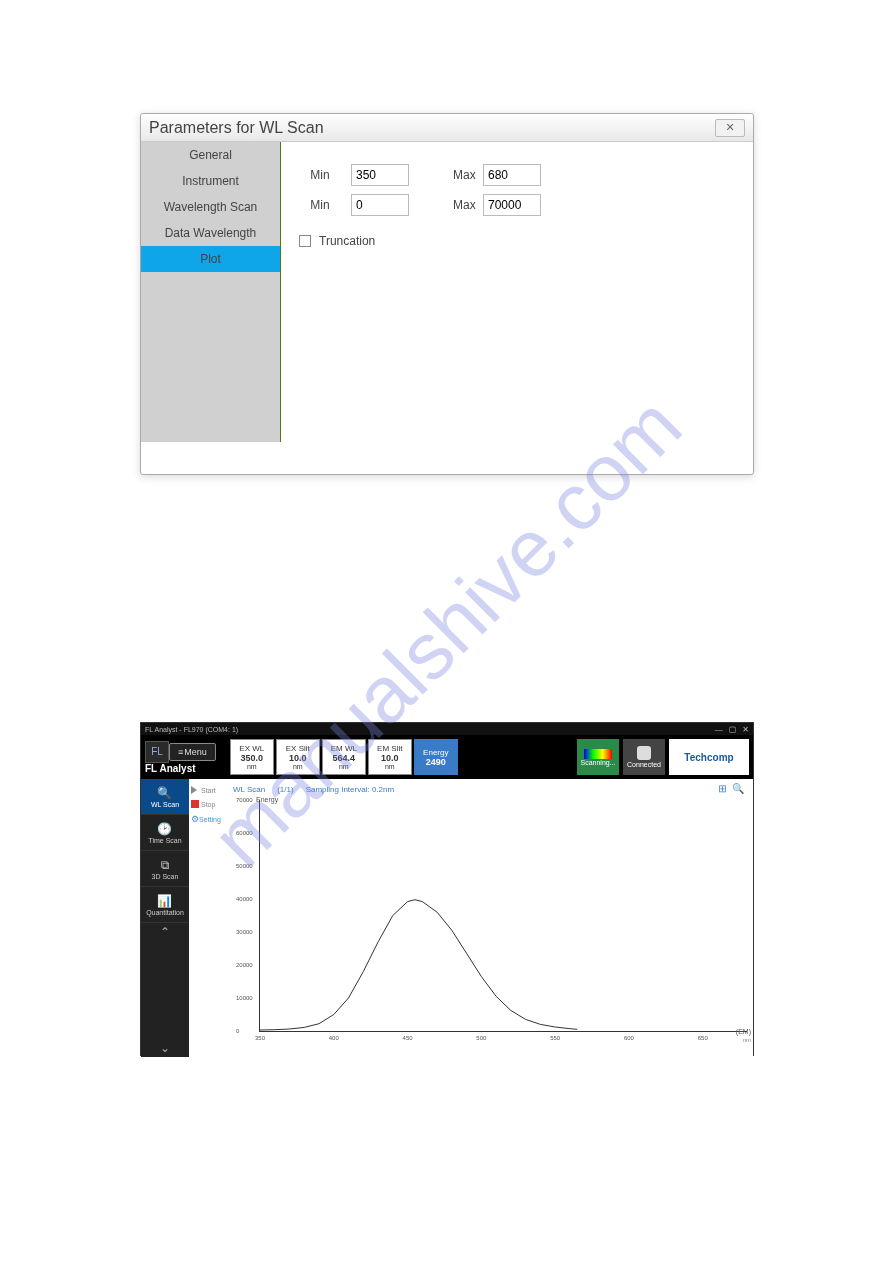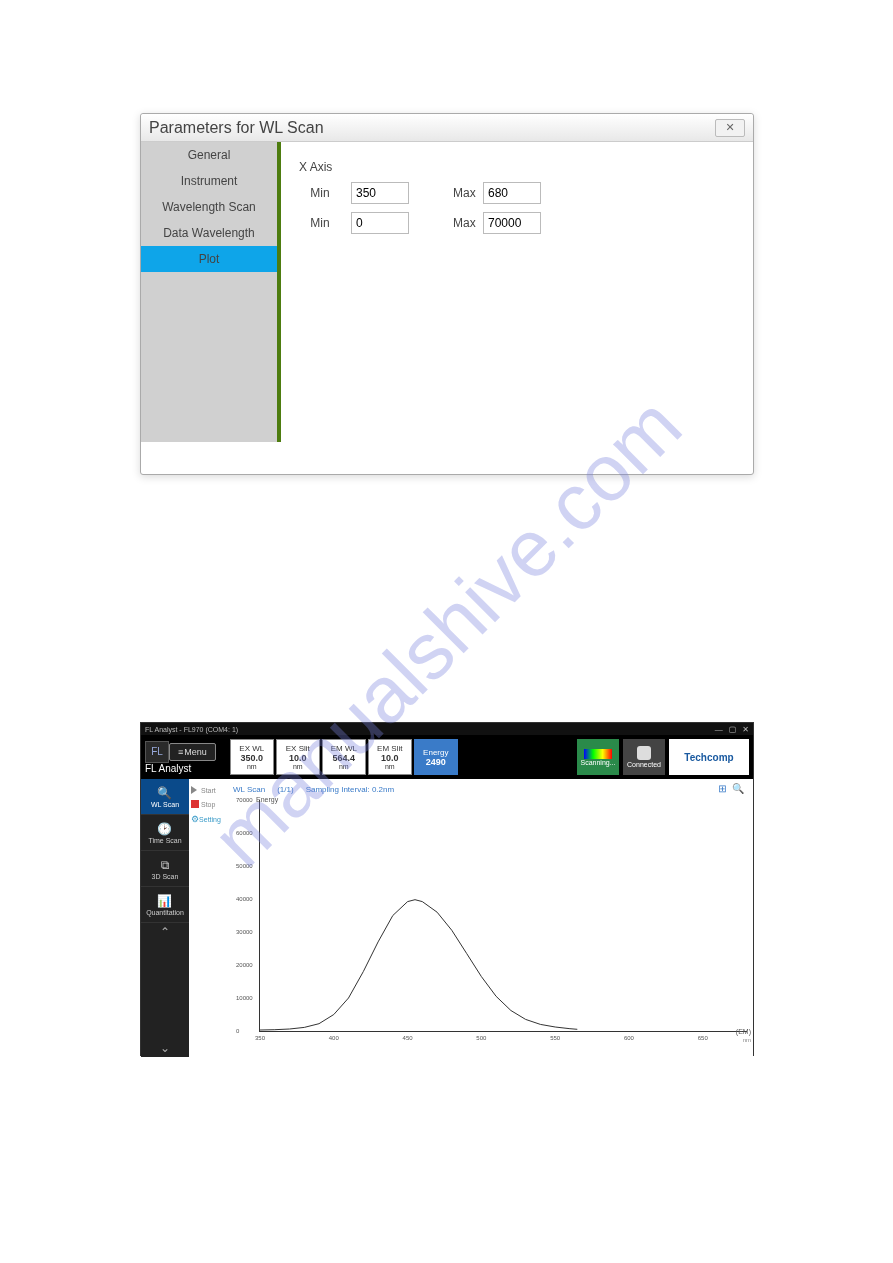--- a/index.html
+++ b/index.html
@@ -7,21 +7,21 @@
 
 
 .watermark{position:absolute;left:50%;top:50%;transform:translate(-50%,-50%) rotate(-45deg);font-size:80px;color:rgba(120,130,220,.35);font-weight:400;pointer-events:none;z-index:100;white-space:nowrap}
 
 
 .dialog{position:absolute;left:140px;top:113px;width:614px;height:362px;border:1px solid #aaa;border-radius:3px;background:#fff;box-shadow:0 2px 8px rgba(0,0,0,.15)}
 .titlebar{height:28px;background:linear-gradient(#fff,#e8e8e8);border-bottom:1px solid #ccc;display:flex;align-items:center;padding:0 8px;border-radius:3px 3px 0 0}
 .titlebar-text{font-size:16px;color:#444}
 .close-x{margin-left:auto;width:30px;height:18px;border:1px solid #bbb;border-radius:2px;background:#f2f2f2;display:flex;align-items:center;justify-content:center;font-size:11px;color:#666;cursor:pointer}
 .dlg-body{display:flex;height:300px}
-.side-tabs{width:140px;background:#d0d0d0;border-right:4px solid #4d7c0f}
+.side-tabs{width:140px;background:#d0d0d0;border-right:1px solid #4d7c0f}
 .side-tab{height:26px;display:flex;align-items:center;justify-content:center;font-size:12px;color:#444;cursor:pointer}
 .side-tab.active{background:#0ea5e9}
 .form-area{flex:1;padding:14px 18px;font-size:12px;color:#444}
 .form-row{display:flex;align-items:center;margin:8px 0}
 .form-label{width:42px;text-align:center;margin-right:10px}
 .minmax-label{width:30px;margin-left:44px}
 .form-input{width:58px;height:22px;border:1px solid #bbb;padding:0 4px;font-size:12px}
 .section-label{margin:4px 0}
 .chk-row{display:flex;align-items:center;margin-top:18px}
 .chk{width:12px;height:12px;border:1px solid #888;margin-right:8px}
@@ -29,21 +29,21 @@
 .btn{height:22px;padding:0 12px;border:1px solid #999;border-radius:2px;background:linear-gradient(#fff,#eaeaea);font-size:12px;color:#333;cursor:pointer;margin-right:4px}
 .btn-right{margin-left:auto}
 
 
 .app{position:absolute;left:140px;top:722px;width:614px;height:334px;border:1px solid #333;background:#fff}
 .app-titlebar{height:12px;background:#111;color:#bbb;font-size:7px;display:flex;align-items:center;padding:0 4px}
 .app-titlebar .wm{margin-left:auto;display:flex;gap:6px;font-size:8px}
 .toolbar{height:44px;background:#000;display:flex;align-items:center;padding:0 4px}
 .logo-box{width:24px;height:22px;background:#2a2a2a;border:1px solid #555;display:flex;align-items:center;justify-content:center;color:#9ad;font-size:10px;margin-right:0}
 .menu-btn{height:18px;padding:0 8px;border:1px solid #888;border-radius:2px;background:#222;color:#ddd;font-size:9px;display:flex;align-items:center;margin-right:8px;cursor:pointer}
-.brand-text{font-size:10px;color:#fff;font-weight:400;margin-right:8px}
+.brand-text{font-size:10px;color:#fff;font-weight:700;margin-right:8px}
 .param-box{width:44px;height:36px;border:1px solid #888;background:#fff;display:flex;flex-direction:column;align-items:center;justify-content:center;font-size:8px;color:#333;margin-right:2px;cursor:pointer}
 .param-box.highlight{background:#3a7bc8;color:#fff;border-color:#3a7bc8}
 .param-title{font-size:8px}
 .param-val{font-weight:700;font-size:9px}
 .param-unit{font-size:7px}
 .spacer{flex:1}
 .status-box{width:42px;height:36px;display:flex;flex-direction:column;align-items:center;justify-content:center;font-size:7px;color:#fff;margin-right:4px}
 .status-scan{background:#2a8a4a}
 .status-conn{background:#444}
 .scan-grad{width:28px;height:10px;background:linear-gradient(90deg,#00f,#0f0,#ff0,#f00)}
@@ -88,32 +88,35 @@
   </div>
   <div class="dlg-body">
     <div class="side-tabs">
       <div class="side-tab">General</div>
       <div class="side-tab">Instrument</div>
       <div class="side-tab">Wavelength Scan</div>
       <div class="side-tab">Data Wavelength</div>
       <div class="side-tab active">Plot</div>
     </div>
     <div class="form-area">
-      <div class="section-label">X Axis</div>
       <div class="form-row">
         <span class="form-label">Min</span>
         <input class="form-input" value="350" style="">
         <span class="minmax-label">Max</span>
         <input class="form-input" value="680" style="">
       </div>
       <div class="form-row">
         <span class="form-label">Min</span>
         <input class="form-input" value="0" style="">
         <span class="minmax-label">Max</span>
         <input class="form-input" value="70000" style="">
+      </div>
+      <div class="chk-row">
+        <span class="chk"></span>
+        <span>Truncation</span>
       </div>
     </div>
   </div>
 </div>
 
 <div class="app">
   <div class="app-titlebar">
     <span>FL Analyst - FL970 (COM4: 1)</span>
     <div class="wm">
       <span>—</span>

